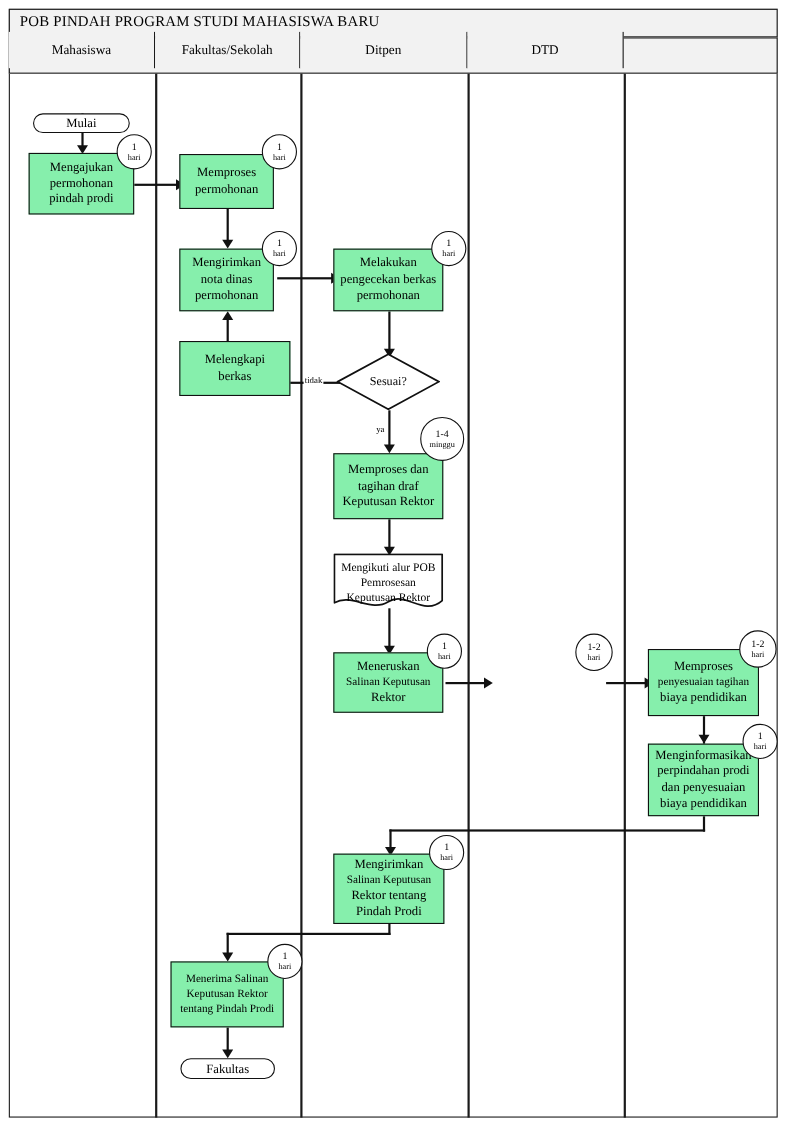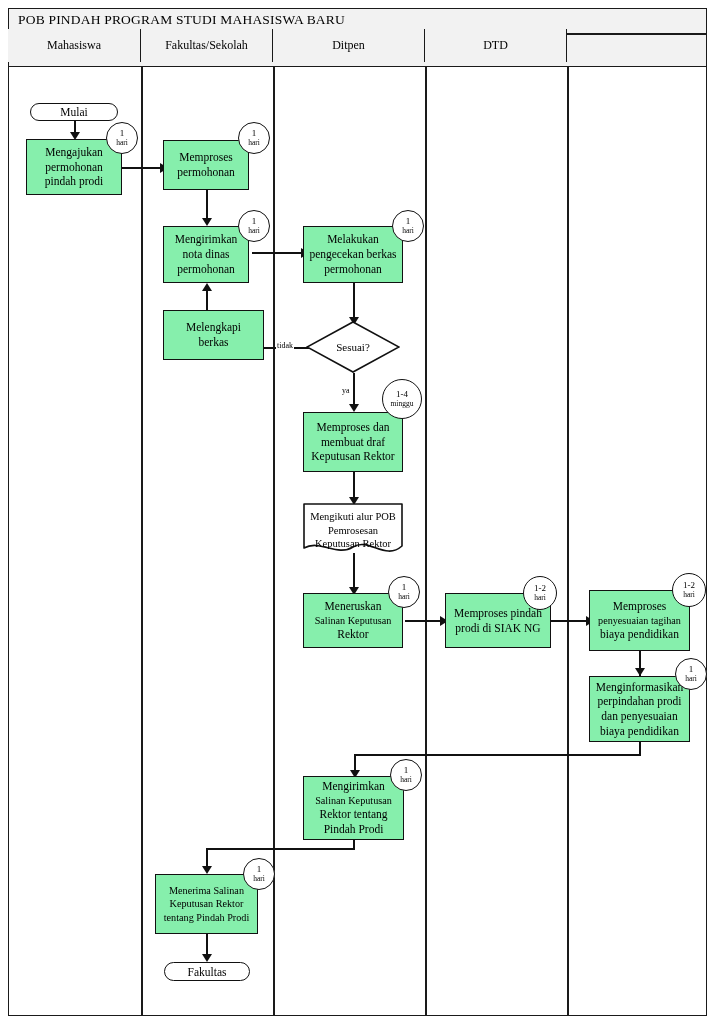--- a/index.html
+++ b/index.html
@@ -208,21 +208,21 @@
   <div class="node" style="left:163px;top:310px;width:101px;height:50px;">
     <div class="tx">
       <div>Melengkapi</div>
       <div>berkas</div>
     </div>
   </div>
 
   <div class="node" style="left:303px;top:412px;width:100px;height:60px;">
     <div class="tx">
       <div>Memproses dan</div>
-      <div>membuat draf</div>
+      <div>tagihan draf</div>
       <div>Keputusan Rektor</div>
     </div>
   </div>
   <div class="dur" style="left:382px;top:379px;width:38px;height:38px;">
     <span class="d1">1-4</span>
     <span class="d2">minggu</span>
   </div>
 
   <div class="doc" style="left:303px;top:503px;width:100px;height:52px;">
     <svg width="100" height="52" viewBox="0 0 100 52">
@@ -242,26 +242,20 @@
       <div>Meneruskan</div>
       <div class="sm">Salinan Keputusan</div>
       <div>Rektor</div>
     </div>
   </div>
   <div class="dur" style="left:388px;top:576px;width:30px;height:30px;">
     <span class="d1">1</span>
     <span class="d2">hari</span>
   </div>
 
-  <div class="node" style="left:445px;top:593px;width:106px;height:55px;">
-    <div class="tx">
-      <div>Memproses pindah</div>
-      <div>prodi di SIAK NG</div>
-    </div>
-  </div>
   <div class="dur" style="left:523px;top:576px;width:32px;height:32px;">
     <span class="d1">1-2</span>
     <span class="d2">hari</span>
   </div>
 
   <div class="node" style="left:589px;top:590px;width:101px;height:61px;">
     <div class="tx">
       <div>Memproses</div>
       <div class="sm">penyesuaian tagihan</div>
       <div>biaya pendidikan</div>

